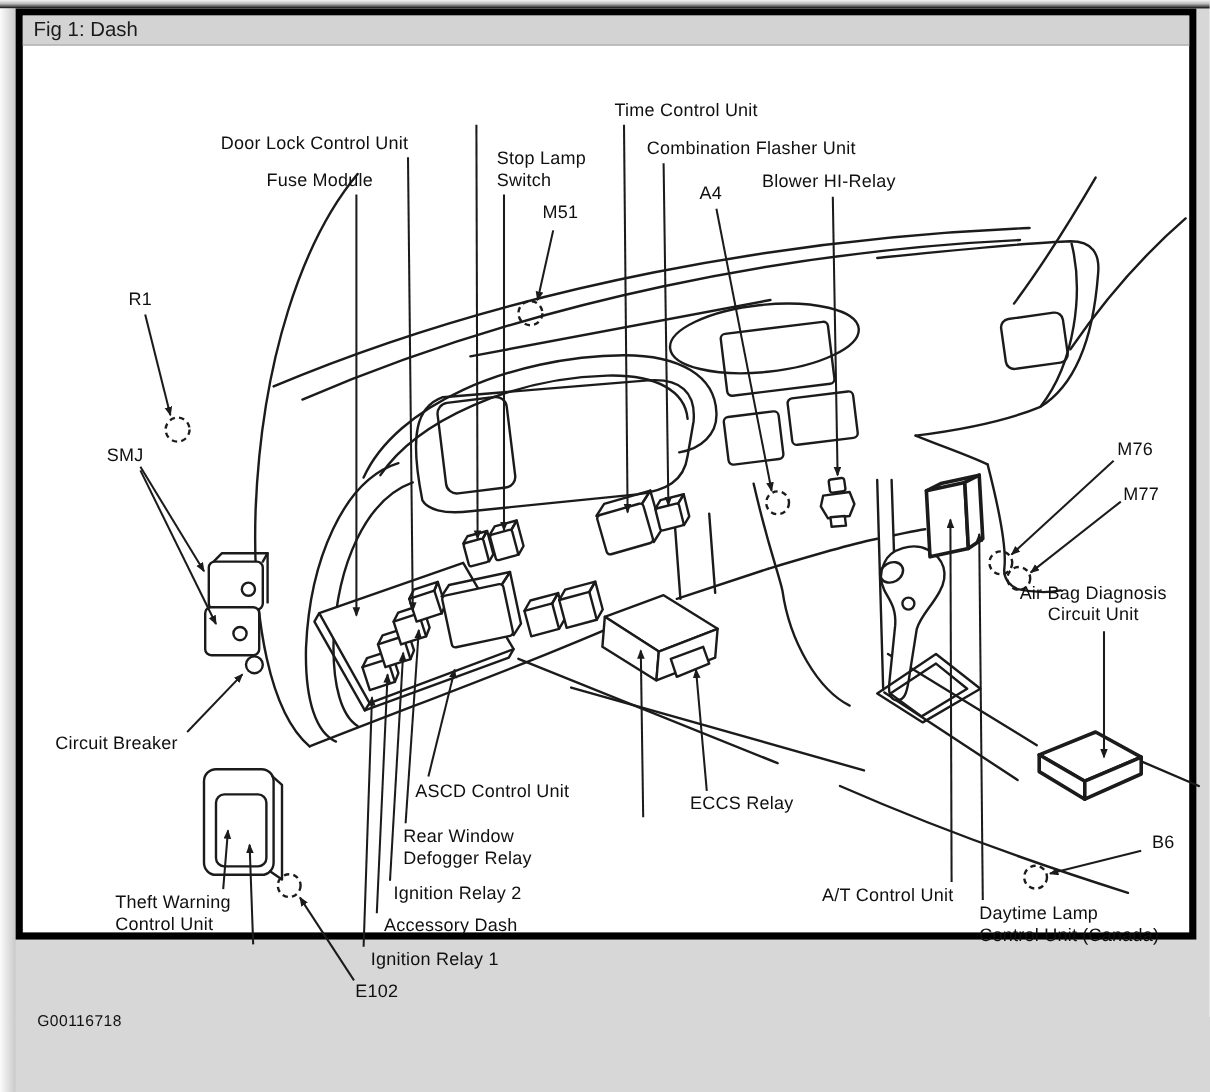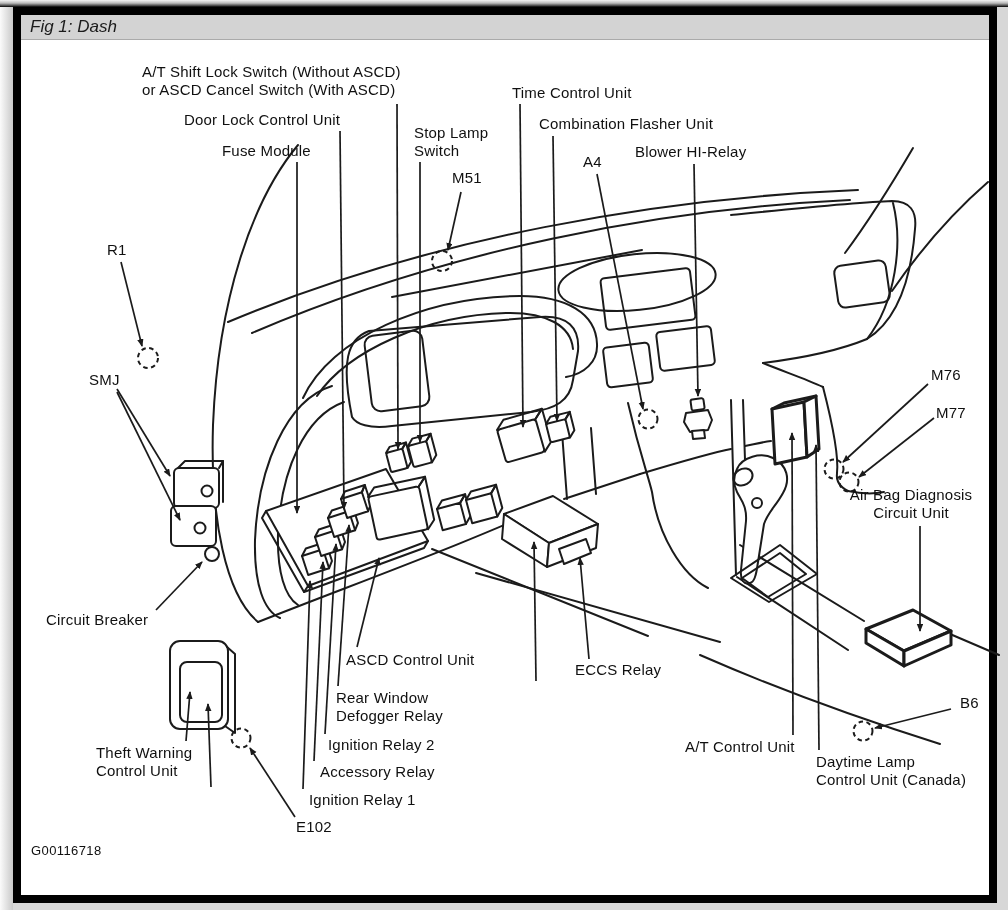--- a/index.html
+++ b/index.html
@@ -3,22 +3,22 @@
 <meta charset="utf-8">
 <style>
   html,body{margin:0;padding:0;}
   body{width:1008px;height:910px;background:#d7d7d7;overflow:hidden;
        font-family:"Liberation Sans",sans-serif;}
   .page{position:relative;width:1008px;height:910px;}
   .top-strip{position:absolute;left:0;top:0;width:1008px;height:7px;
        background:linear-gradient(#f4f4f4,#b9b9b9 45%,#4a4a4a 80%,#000);}
   .gutter-left{position:absolute;left:0;top:7px;width:13px;height:903px;
        background:linear-gradient(to right,#fbfbfb,#c9c9c9);}
-  .frame{position:absolute;left:13px;top:7px;width:984px;height:896px;
-       border:8px solid #000000;background:#fff;box-sizing:border-box;font-style:italic;}
+  .frame{position:absolute;left:13px;top:7px;width:984px;height:776px;
+       border:6px solid #000000;background:#fff;box-sizing:border-box;}
   .titlebar{height:24px;background:#d3d3d3;border-bottom:1px solid #aaa;
        padding-left:9px;font-size:17px;line-height:24px;color:#1b1b1b;}
   svg.art{position:absolute;left:0;top:0;width:1008px;height:910px;pointer-events:none;}
   svg.art *{vector-effect:non-scaling-stroke;}
   .lines path,.lines rect,.lines ellipse,.lines circle{
        stroke:#1b1b1b;stroke-width:2;fill:none;stroke-linecap:round;stroke-linejoin:round;}
   .lines .fillw{fill:#ffffff;}
   .lines .thick{stroke-width:3;}
   .leaders path{stroke:#1b1b1b;stroke-width:1.7;fill:none;}
   .dashed circle{stroke:#1b1b1b;stroke-width:2;fill:none;stroke-dasharray:4.5 3.5;}
@@ -264,22 +264,20 @@
       <path d="M 338,686 L 349,525" marker-end="url(#arr)"></path>
       <path d="M 357,647 L 379,558" marker-end="url(#arr)"></path>
       <path d="M 536,681 L 534,542" marker-end="url(#arr)"></path>
       <path d="M 589,659 L 580,558" marker-end="url(#arr)"></path>
       <path d="M 793,735 L 792,433" marker-end="url(#arr)"></path>
       <path d="M 819,750 L 816,445" marker-end="url(#arr)"></path>
       <path d="M 951,709 L 875,728" marker-end="url(#arr)"></path>
     </g>
   </svg>
 
-  <div class="lbl" style="left:142px;top:63px">A/T Shift Lock Switch (Without ASCD)
-or ASCD Cancel Switch (With ASCD)</div>
   <div class="lbl" style="left:184px;top:111px">Door Lock Control Unit</div>
   <div class="lbl" style="left:222px;top:142px">Fuse Module</div>
   <div class="lbl" style="left:414px;top:124px">Stop Lamp
 Switch</div>
   <div class="lbl" style="left:452px;top:169px">M51</div>
   <div class="lbl" style="left:512px;top:84px">Time Control Unit</div>
   <div class="lbl" style="left:539px;top:115px">Combination Flasher Unit</div>
   <div class="lbl" style="left:583px;top:153px">A4</div>
   <div class="lbl" style="left:635px;top:143px">Blower HI-Relay</div>
   <div class="lbl" style="left:107px;top:241px">R1</div>
@@ -288,21 +286,21 @@
   <div class="lbl" style="left:936px;top:404px">M77</div>
   <div class="lbl center" style="left:845px;top:486px;width:132px">Air Bag Diagnosis
 Circuit Unit</div>
   <div class="lbl" style="left:46px;top:611px">Circuit Breaker</div>
   <div class="lbl" style="left:96px;top:744px">Theft Warning
 Control Unit</div>
   <div class="lbl" style="left:346px;top:651px">ASCD Control Unit</div>
   <div class="lbl" style="left:336px;top:689px">Rear Window
 Defogger Relay</div>
   <div class="lbl" style="left:328px;top:736px">Ignition Relay 2</div>
-  <div class="lbl" style="left:320px;top:763px">Accessory Relay</div>
+  <div class="lbl" style="left:320px;top:763px">Accessory Dash</div>
   <div class="lbl" style="left:309px;top:791px">Ignition Relay 1</div>
   <div class="lbl" style="left:296px;top:818px">E102</div>
   <div class="lbl" style="left:575px;top:661px">ECCS Relay</div>
   <div class="lbl" style="left:685px;top:738px">A/T Control Unit</div>
   <div class="lbl" style="left:816px;top:753px">Daytime Lamp
 Control Unit (Canada)</div>
   <div class="lbl" style="left:960px;top:694px">B6</div>
   <div class="lbl small" style="left:31px;top:842px">G00116718</div>
 </div>
 

